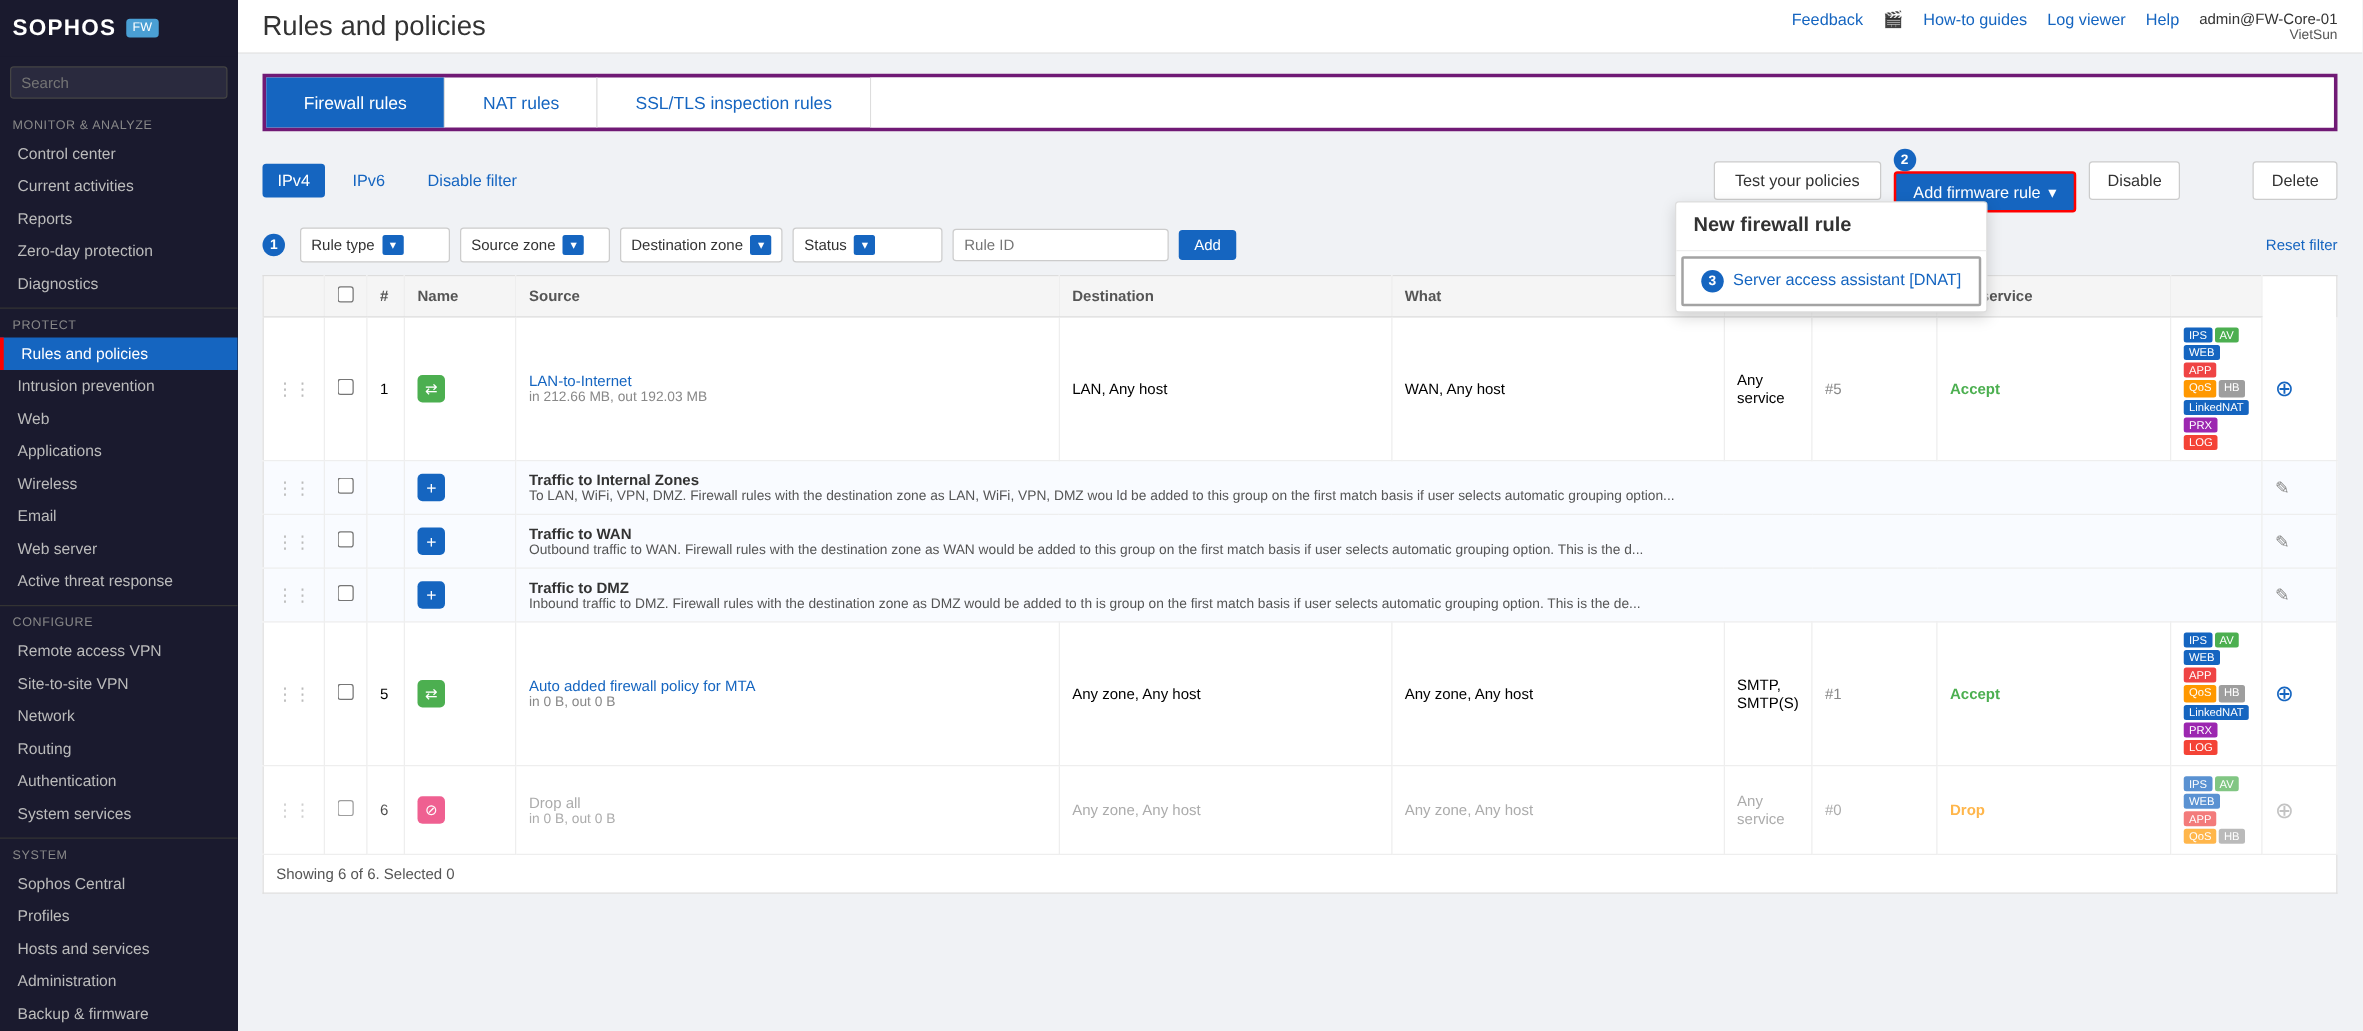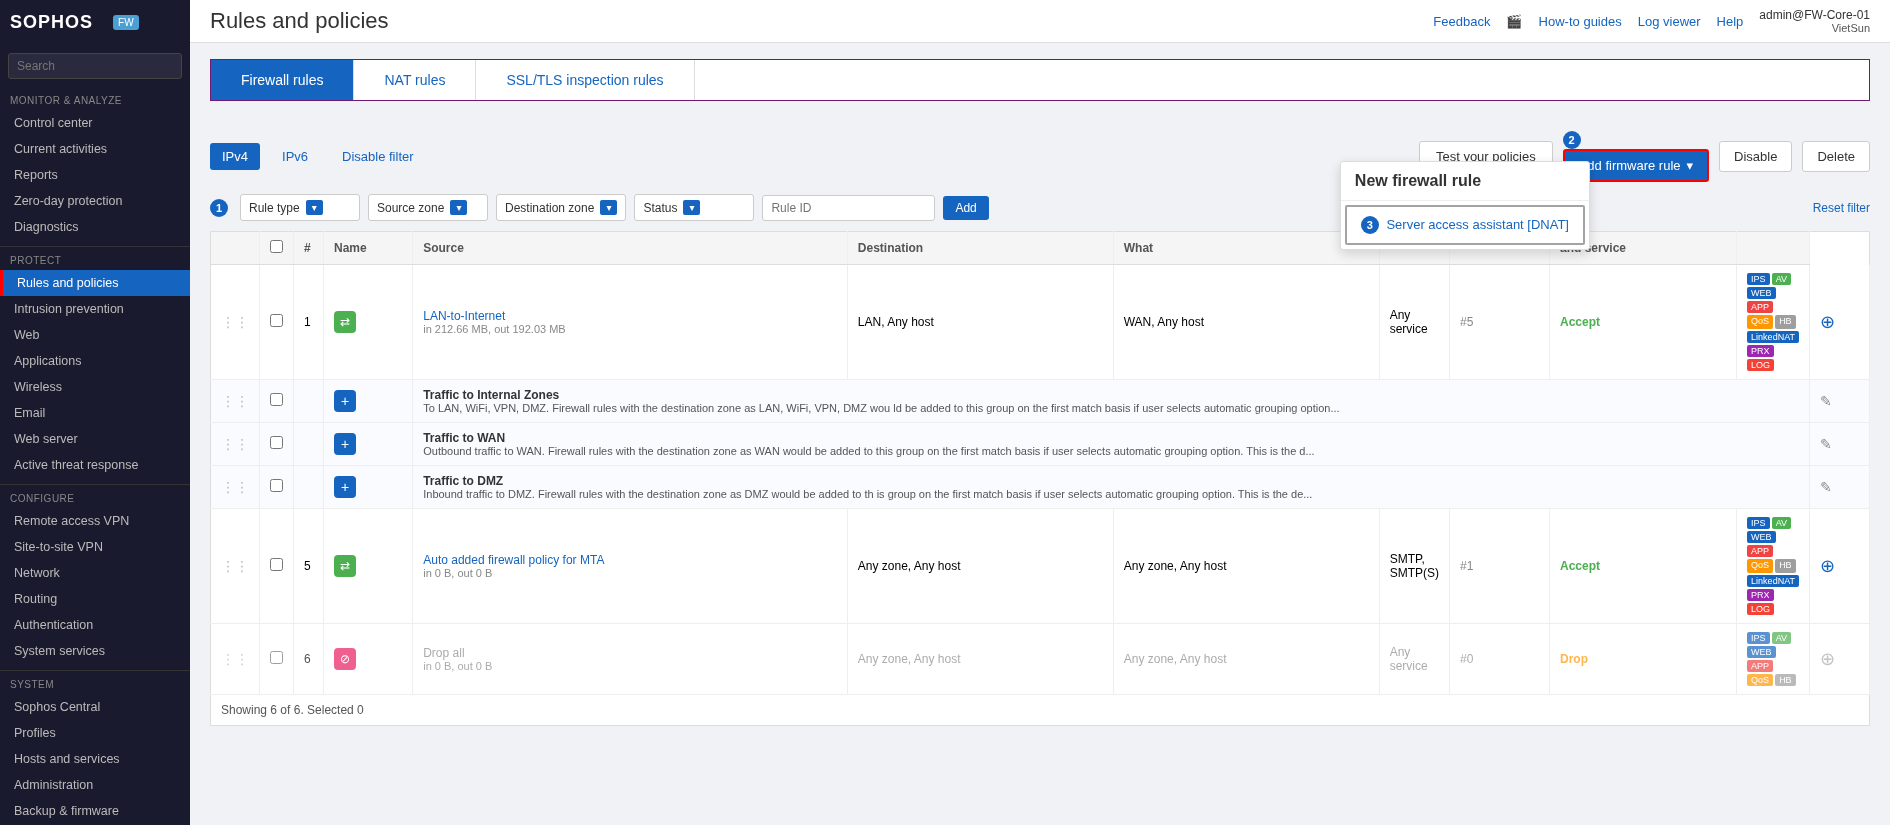--- a/index.html
+++ b/index.html
@@ -14,21 +14,21 @@
       display: flex;
       flex-direction: column;
       height: 100%;
       overflow-y: auto;
     }
     #sidebar-logo {
       background: #1a1a2e;
       padding: 12px 10px;
       display: flex;
       align-items: center;
-      gap: 20px;
+      gap: 8px;
     }
     .sophos-logo {
       color: white;
       font-size: 18px;
       font-weight: bold;
       letter-spacing: 1px;
     }
     .fw-badge {
       background: #4a9fd4;
       color: white;
@@ -85,21 +85,20 @@
       justify-content: space-between;
       border-bottom: 1px solid #ddd;
     }
     #page-title {
       font-size: 22px;
       font-weight: 300;
       color: #333;
     }
     .topbar-links {
       display: flex;
-      align-items: center;
       gap: 16px;
       font-size: 13px;
     }
     .topbar-link { color: #1565c0; cursor: pointer; text-decoration: none; }
     .topbar-user { color: #333; font-size: 12px; text-align: right; }
     .topbar-user-name { color: #555; font-size: 11px; }
     .video-icon { color: #555; }
 
     
     #content {
@@ -107,22 +106,22 @@
       padding: 16px 20px;
       overflow-y: auto;
       background: #f0f2f5;
       position: relative;
     }
 
     
     .tab-bar {
       display: flex;
       background: white;
-      border: 1px solid #701a75;
-      margin-bottom: 30px;
+      border: 3px solid #701a75;
+      margin-bottom: 14px;
     }
     .tab-item {
       padding: 12px 30px;
       cursor: pointer;
       font-size: 14px;
       color: #1565c0;
       border-right: 1px solid #ddd;
     }
     .tab-item.active {
       background: #1565c0;
@@ -194,20 +193,21 @@
       cursor: pointer;
     }
     .btn-delete-top {
       background: white;
       color: #333;
       border: 1px solid #ccc;
       padding: 7px 14px;
       border-radius: 3px;
       font-size: 13px;
       cursor: pointer;
+      margin-left: 48px;
     }
 
     
     .filter-row {
       display: flex;
       align-items: center;
       gap: 8px;
       margin-bottom: 10px;
     }
     .filter-select {

